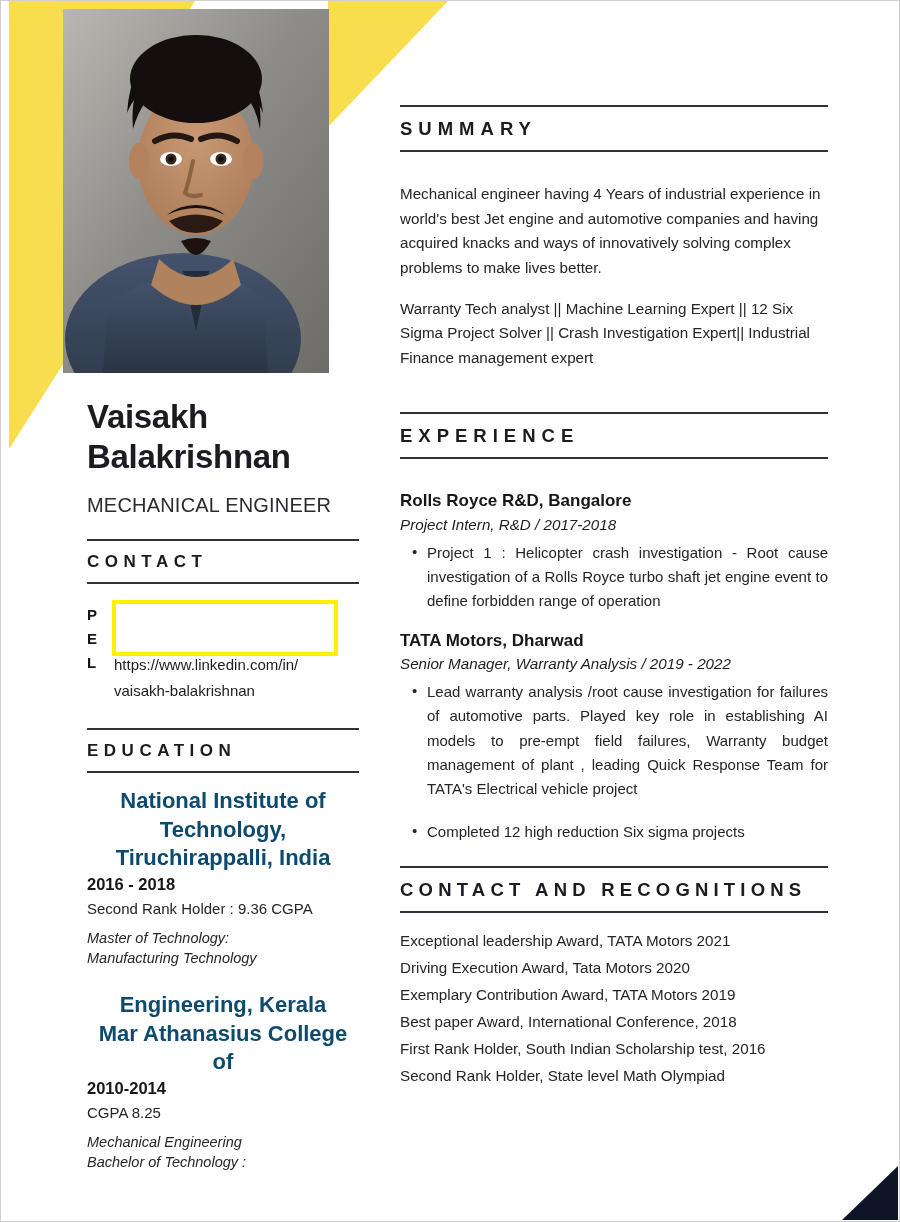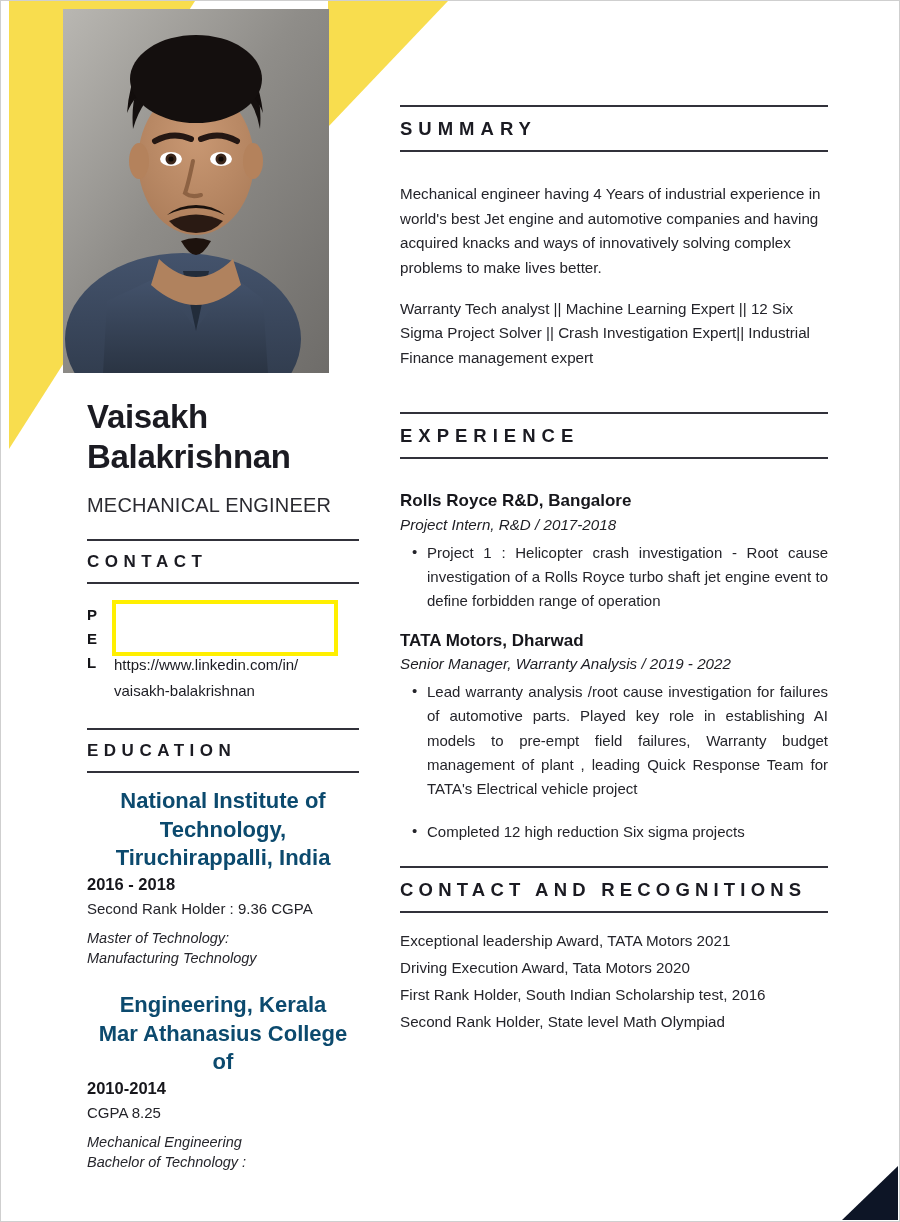--- a/index.html
+++ b/index.html
@@ -416,18 +416,20 @@
     </div>
 
     <div class="block-gap-md"></div>
 
     <div class="section-head awards">
       <div class="label">CONTACT AND RECOGNITIONS</div>
     </div>
 
     <div class="award-item">Exceptional leadership Award, TATA Motors 2021</div>
     <div class="award-item">Driving Execution Award, Tata Motors 2020</div>
+    <div class="award-item">Exemplary Contribution Award, TATA Motors 2019</div>
+    <div class="award-item">Best paper Award, International Conference, 2018</div>
     <div class="award-item">First Rank Holder, South Indian Scholarship test, 2016</div>
     <div class="award-item">Second Rank Holder, State level Math Olympiad</div>
 
   </div>
 
 </div>
 
 </body></html>

